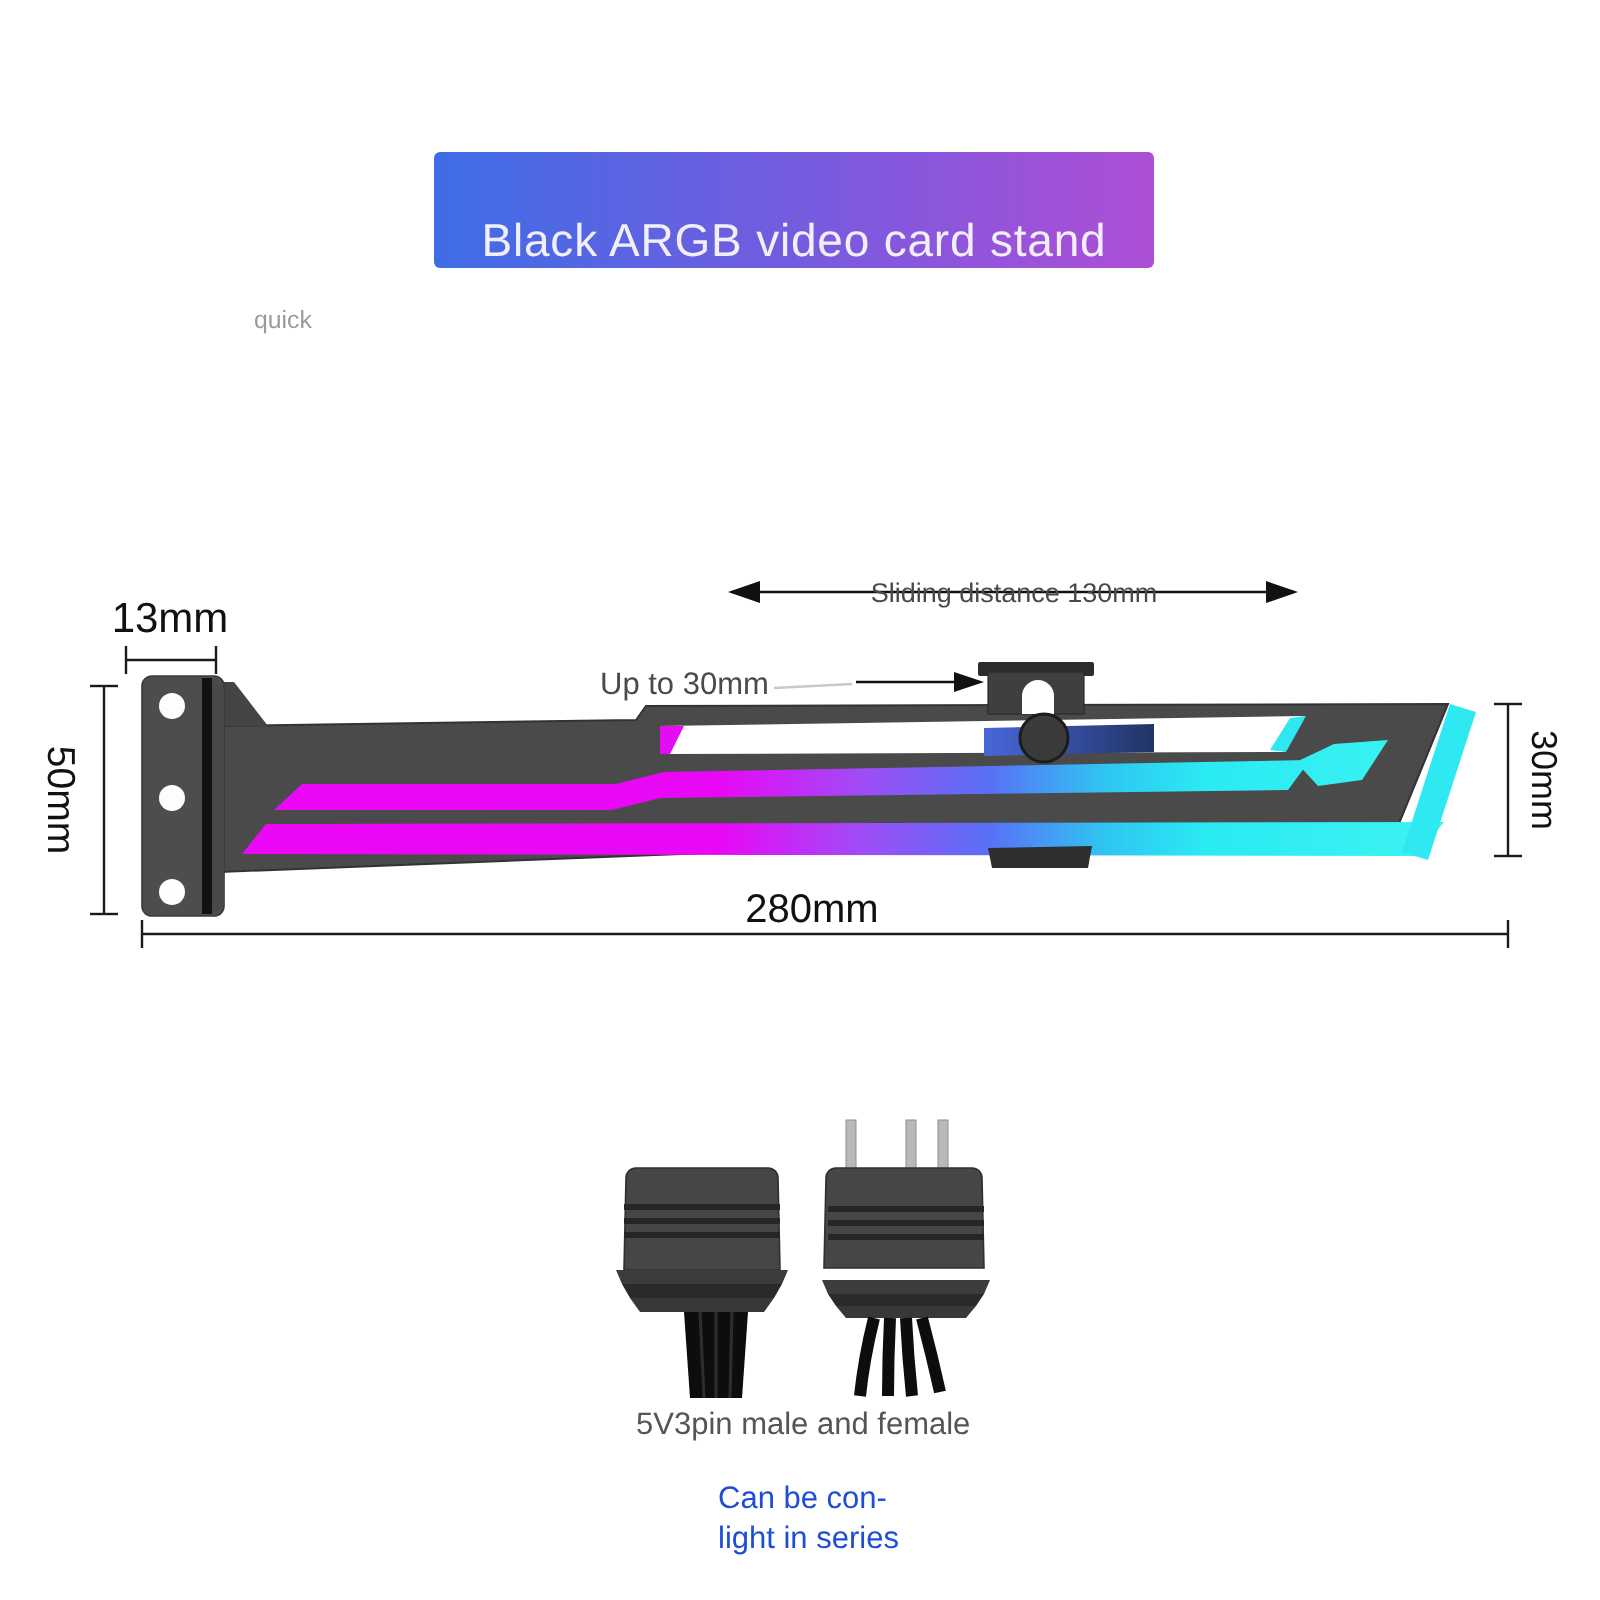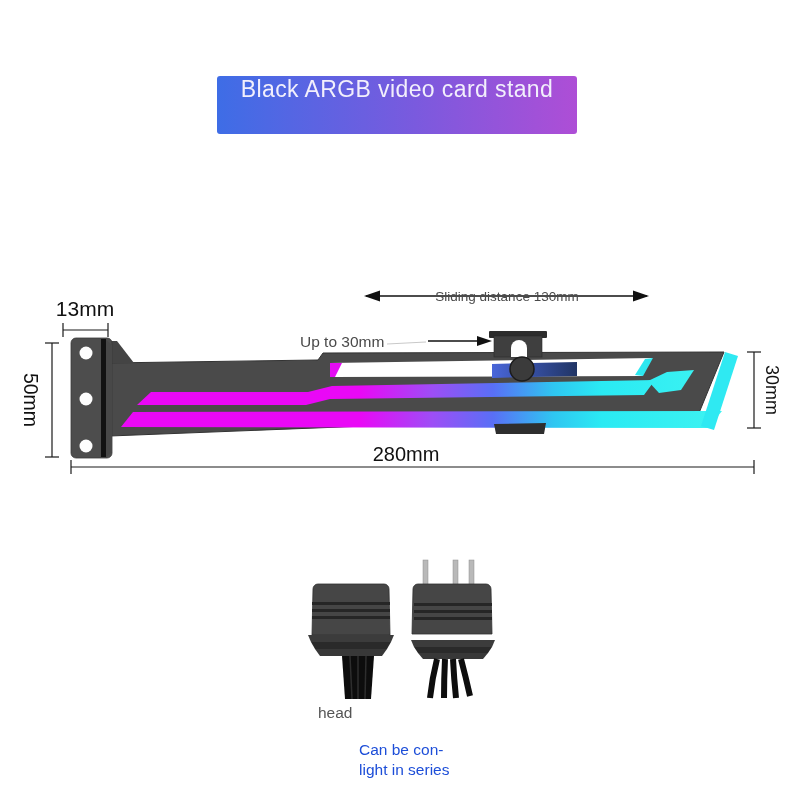--- a/index.html
+++ b/index.html
@@ -1,20 +1,20 @@
 <!DOCTYPE html>
 <html><head>
 <meta charset="utf-8">
 <style>
   html,body{margin:0;padding:0;background:#ffffff;width:800px;height:800px;overflow:hidden;
     font-family:"Liberation Sans","DejaVu Sans",sans-serif;}
   .page{position:relative;width:800px;height:800px;background:#fff;}
   .banner{position:absolute;left:217px;top:76px;width:360px;height:58px;border-radius:3px;
     background:linear-gradient(90deg,#3e6de6 0%,#7a5ade 55%,#ae4ed6 100%);
-    display:flex;align-items:flex-start;justify-content:center;}
+    display:flex;align-items:flex-end;justify-content:center;}
   .banner-title{color:#f2effc;font-size:23px;font-weight:500;letter-spacing:.4px;white-space:nowrap;}
   .subtitle{position:absolute;left:127px;top:152px;width:560px;color:#9a9a9a;font-size:12.4px;line-height:1.45;}
   .subtitle span{display:block;}
   .diagram-svg{position:absolute;left:0;top:270px;}
   .conn-svg{position:absolute;left:280px;top:540px;}
   .dim-text{fill:#111;font-weight:500;}
   .anno-text{fill:#4a4a4a;}
   .cap1{position:absolute;left:318px;top:703px;color:#555;font-size:15.5px;line-height:1.3;}
   .cap2{position:absolute;left:359px;top:740px;color:#1d4ed8;font-size:15.5px;line-height:1.3;}
   .cap1 span,.cap2 span{display:block;}
@@ -22,20 +22,21 @@
 </head>
 <body>
 
 <div class="page">
 
   <div class="banner">
     <span class="banner-title">Black ARGB video card stand</span>
   </div>
 
   <div class="subtitle">
+    <span>quick</span>
   </div>
 
   <svg class="diagram-svg" width="800" height="220" viewBox="0 270 800 220">
     <defs>
       <linearGradient id="rgbGrad" gradientUnits="userSpaceOnUse" x1="130" y1="0" x2="735" y2="0">
         <stop offset="0" stop-color="#ea08f6"></stop>
         <stop offset="0.38" stop-color="#e908f6"></stop>
         <stop offset="0.50" stop-color="#9d4ef6"></stop>
         <stop offset="0.60" stop-color="#596ff6"></stop>
         <stop offset="0.70" stop-color="#2fc6f1"></stop>
@@ -159,21 +160,21 @@
       <g stroke="#0d0d0d" stroke-width="6" fill="none">
         <path d="M437,659 q-5,20 -7,39"></path>
         <path d="M445,659 q-1,20 -1,39"></path>
         <path d="M453,659 q1,20 3,39"></path>
         <path d="M461,659 q5,19 9,37"></path>
       </g>
     </g>
   </svg>
 
   <div class="cap1">
-    <span>head</span>
+    <span>5V3pin male and female</span>
   </div>
 
   <div class="cap2">
     <span>Can be con-</span>
     <span>light in series</span>
   </div>
 
 </div>
 
 </body></html>

